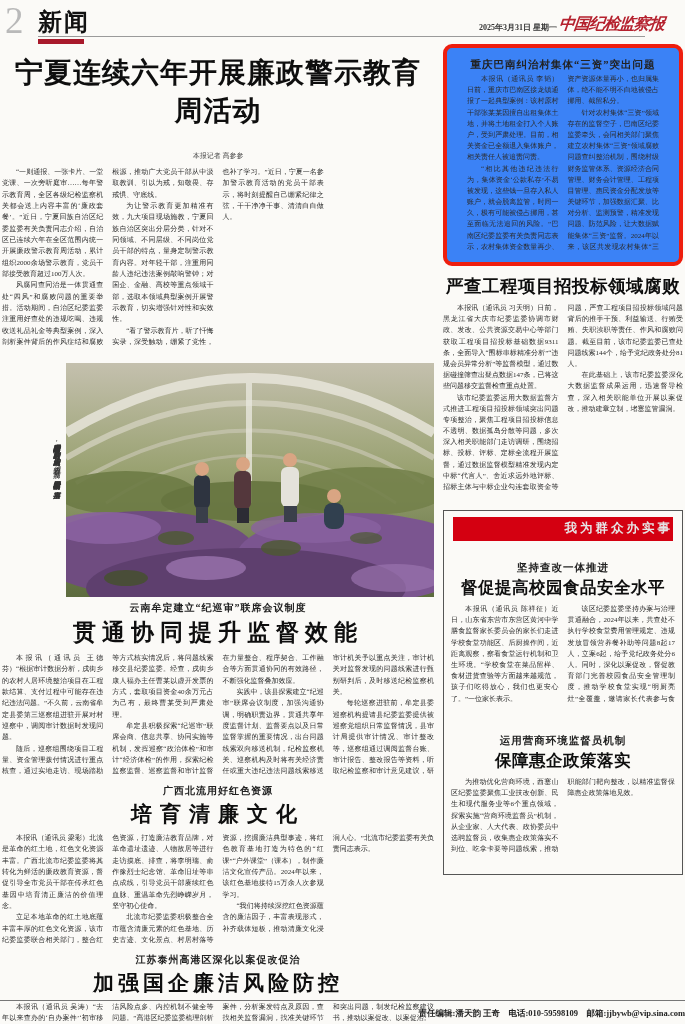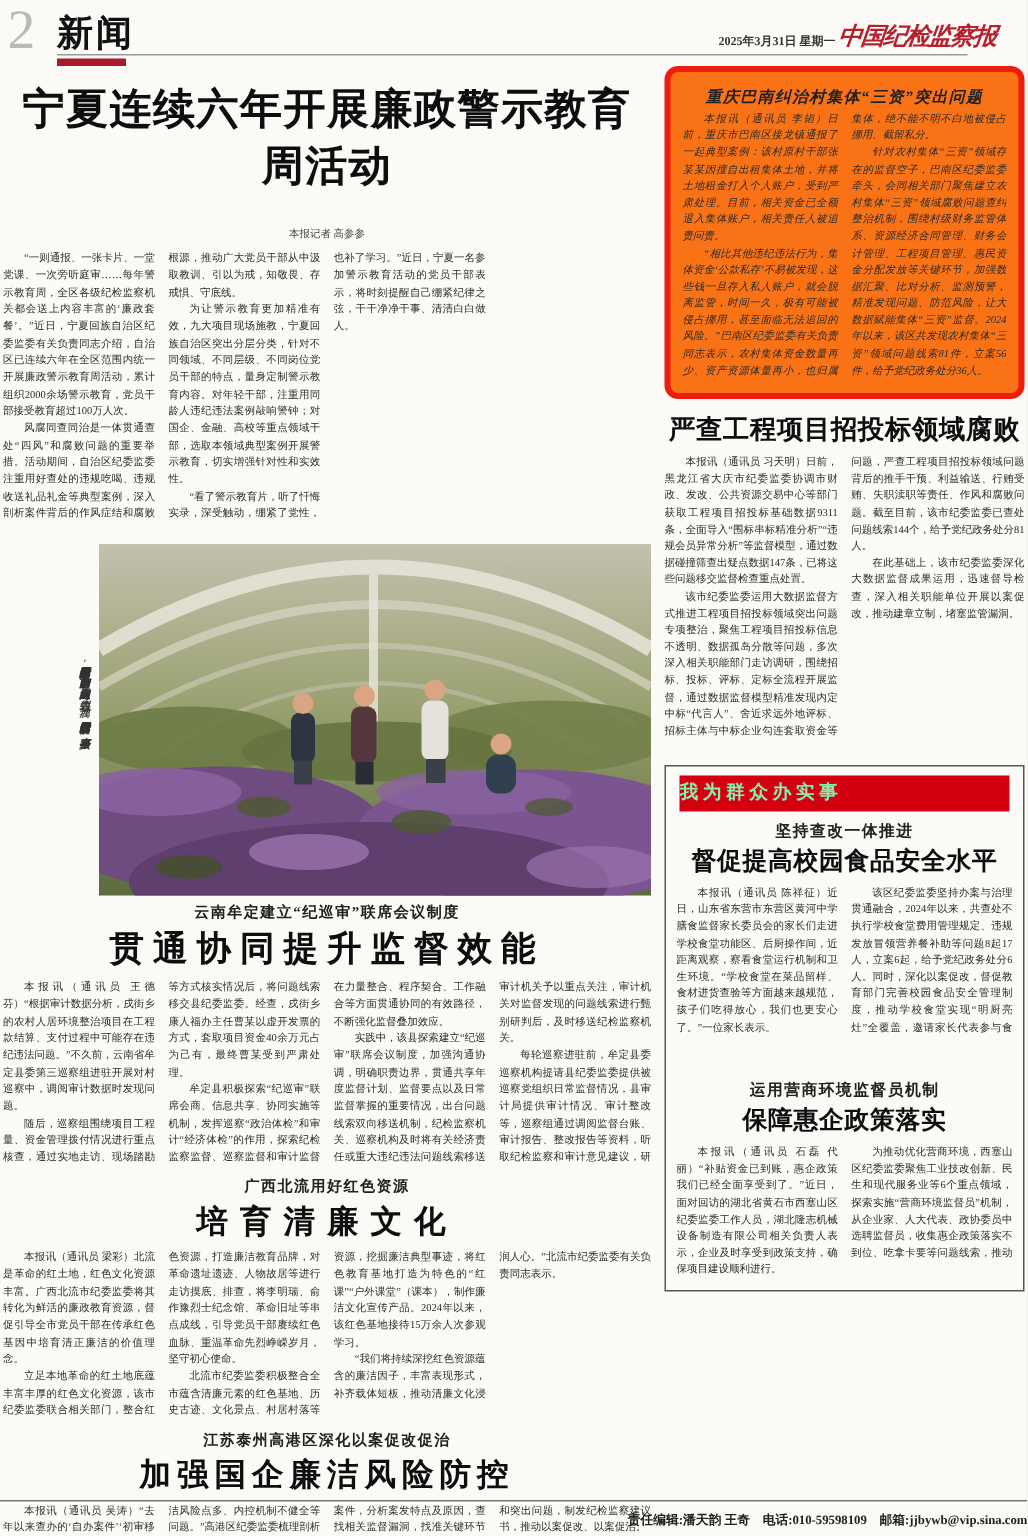--- a/index.html
+++ b/index.html
@@ -69,37 +69,37 @@
   .hl-guangxi { font-size:21px; letter-spacing:8px; }
   .body-guangxi { height:116px; margin-top:5px; }
 
   
   .hl-jiangsu { font-size:21px; letter-spacing:4px; }
   .body-jiangsu { height:44px; margin-top:5px; }
 
   
   .redbox {
     border:4px solid #ee1e0e; border-radius:9px;
-    padding:8px 8px 6px; margin-top:0px; background:#f97316;font-style:italic;
+    padding:8px 20px 6px; margin-top:0px; background:#3b82f6;
   }
   .redbox .kicker { font-size:10.5px; margin-top:2px; }
   .hl-chongqing { font-size:24.5px; letter-spacing:1px; margin:2px 0 6px; }
   .body-chongqing { height:182px; }
 
   
   .art-heilongjiang { margin-top:8px; }
   .hl-heilongjiang { font-size:17.5px; letter-spacing:0.5px; }
   .body-heilongjiang { height:198px; margin-top:5px; }
 
   
   .boxed { border:1px solid #555; margin-top:9px; padding:6px 7px 5px; }
   .banner {
-    background:#d40011; color:#86efac; text-align:left;
+    background:#d40011; color:#e5e5e5; text-align:right;
     font-size:12.5px; font-weight:900; letter-spacing:3px;
-    padding:3px 0 4px; margin:0 2px 6px;
+    padding:3px 0 4px; margin:0 2px 20px;
   }
   .boxed .kicker { font-size:10.5px; }
   .hl-sub { font-size:16.5px; letter-spacing:0.5px; margin:2px 0 5px; }
   .body-shandong { height:122px; }
   .boxed-divider { border-top:0px; margin:8px 0 2px; }
   .body-hubei { height:92px; }
 
   
   .ftr { position:absolute; left:0; right:0; bottom:0; height:24px; border-top:1.5px solid #777; }
   .ftr-inner { text-align:right; font-size:8.5px; font-weight:700; color:#222; padding-top:7px; }
@@ -259,21 +259,20 @@
               <p>该区纪委监委坚持办案与治理贯通融合，2024年以来，共查处不执行学校食堂费用管理规定、违规发放冒领营养餐补助等问题8起17人，立案6起，给予党纪政务处分6人。同时，深化以案促改，督促教育部门完善校园食品安全管理制度，推动学校食堂实现“明厨亮灶”全覆盖，邀请家长代表参与食堂监督，坚持查改一体推进，不断提升校园食品安全水平。</p>
             </div>
         </article>
 
         <div class="boxed-divider"></div>
 
         <article>
           <div class="kicker">运用营商环境监督员机制</div>
           <h3 class="headline hl-sub">保障惠企政策落实</h3>
           <div class="bodytext cols2 body-hubei">
-              <p>本报讯（通讯员 石磊 代丽）“补贴资金已到账，惠企政策我们已经全面享受到了。”近日，面对回访的湖北省黄石市西塞山区纪委监委工作人员，湖北隆志机械设备制造有限公司相关负责人表示，企业及时享受到政策支持，确保项目建设顺利进行。</p>
               <p>为推动优化营商环境，西塞山区纪委监委聚焦工业技改创新、民生和现代服务业等6个重点领域，探索实施“营商环境监督员”机制，从企业家、人大代表、政协委员中选聘监督员，收集惠企政策落实不到位、吃拿卡要等问题线索，推动职能部门靶向整改，以精准监督保障惠企政策落地见效。</p>
             </div>
         </article>
       </div>
 
     </div>
   </div>
 
   <div class="ftr">
     <div class="ftr-inner">责任编辑:潘天韵 王奇　电话:010-59598109　邮箱:jjbywb@vip.sina.com</div>

